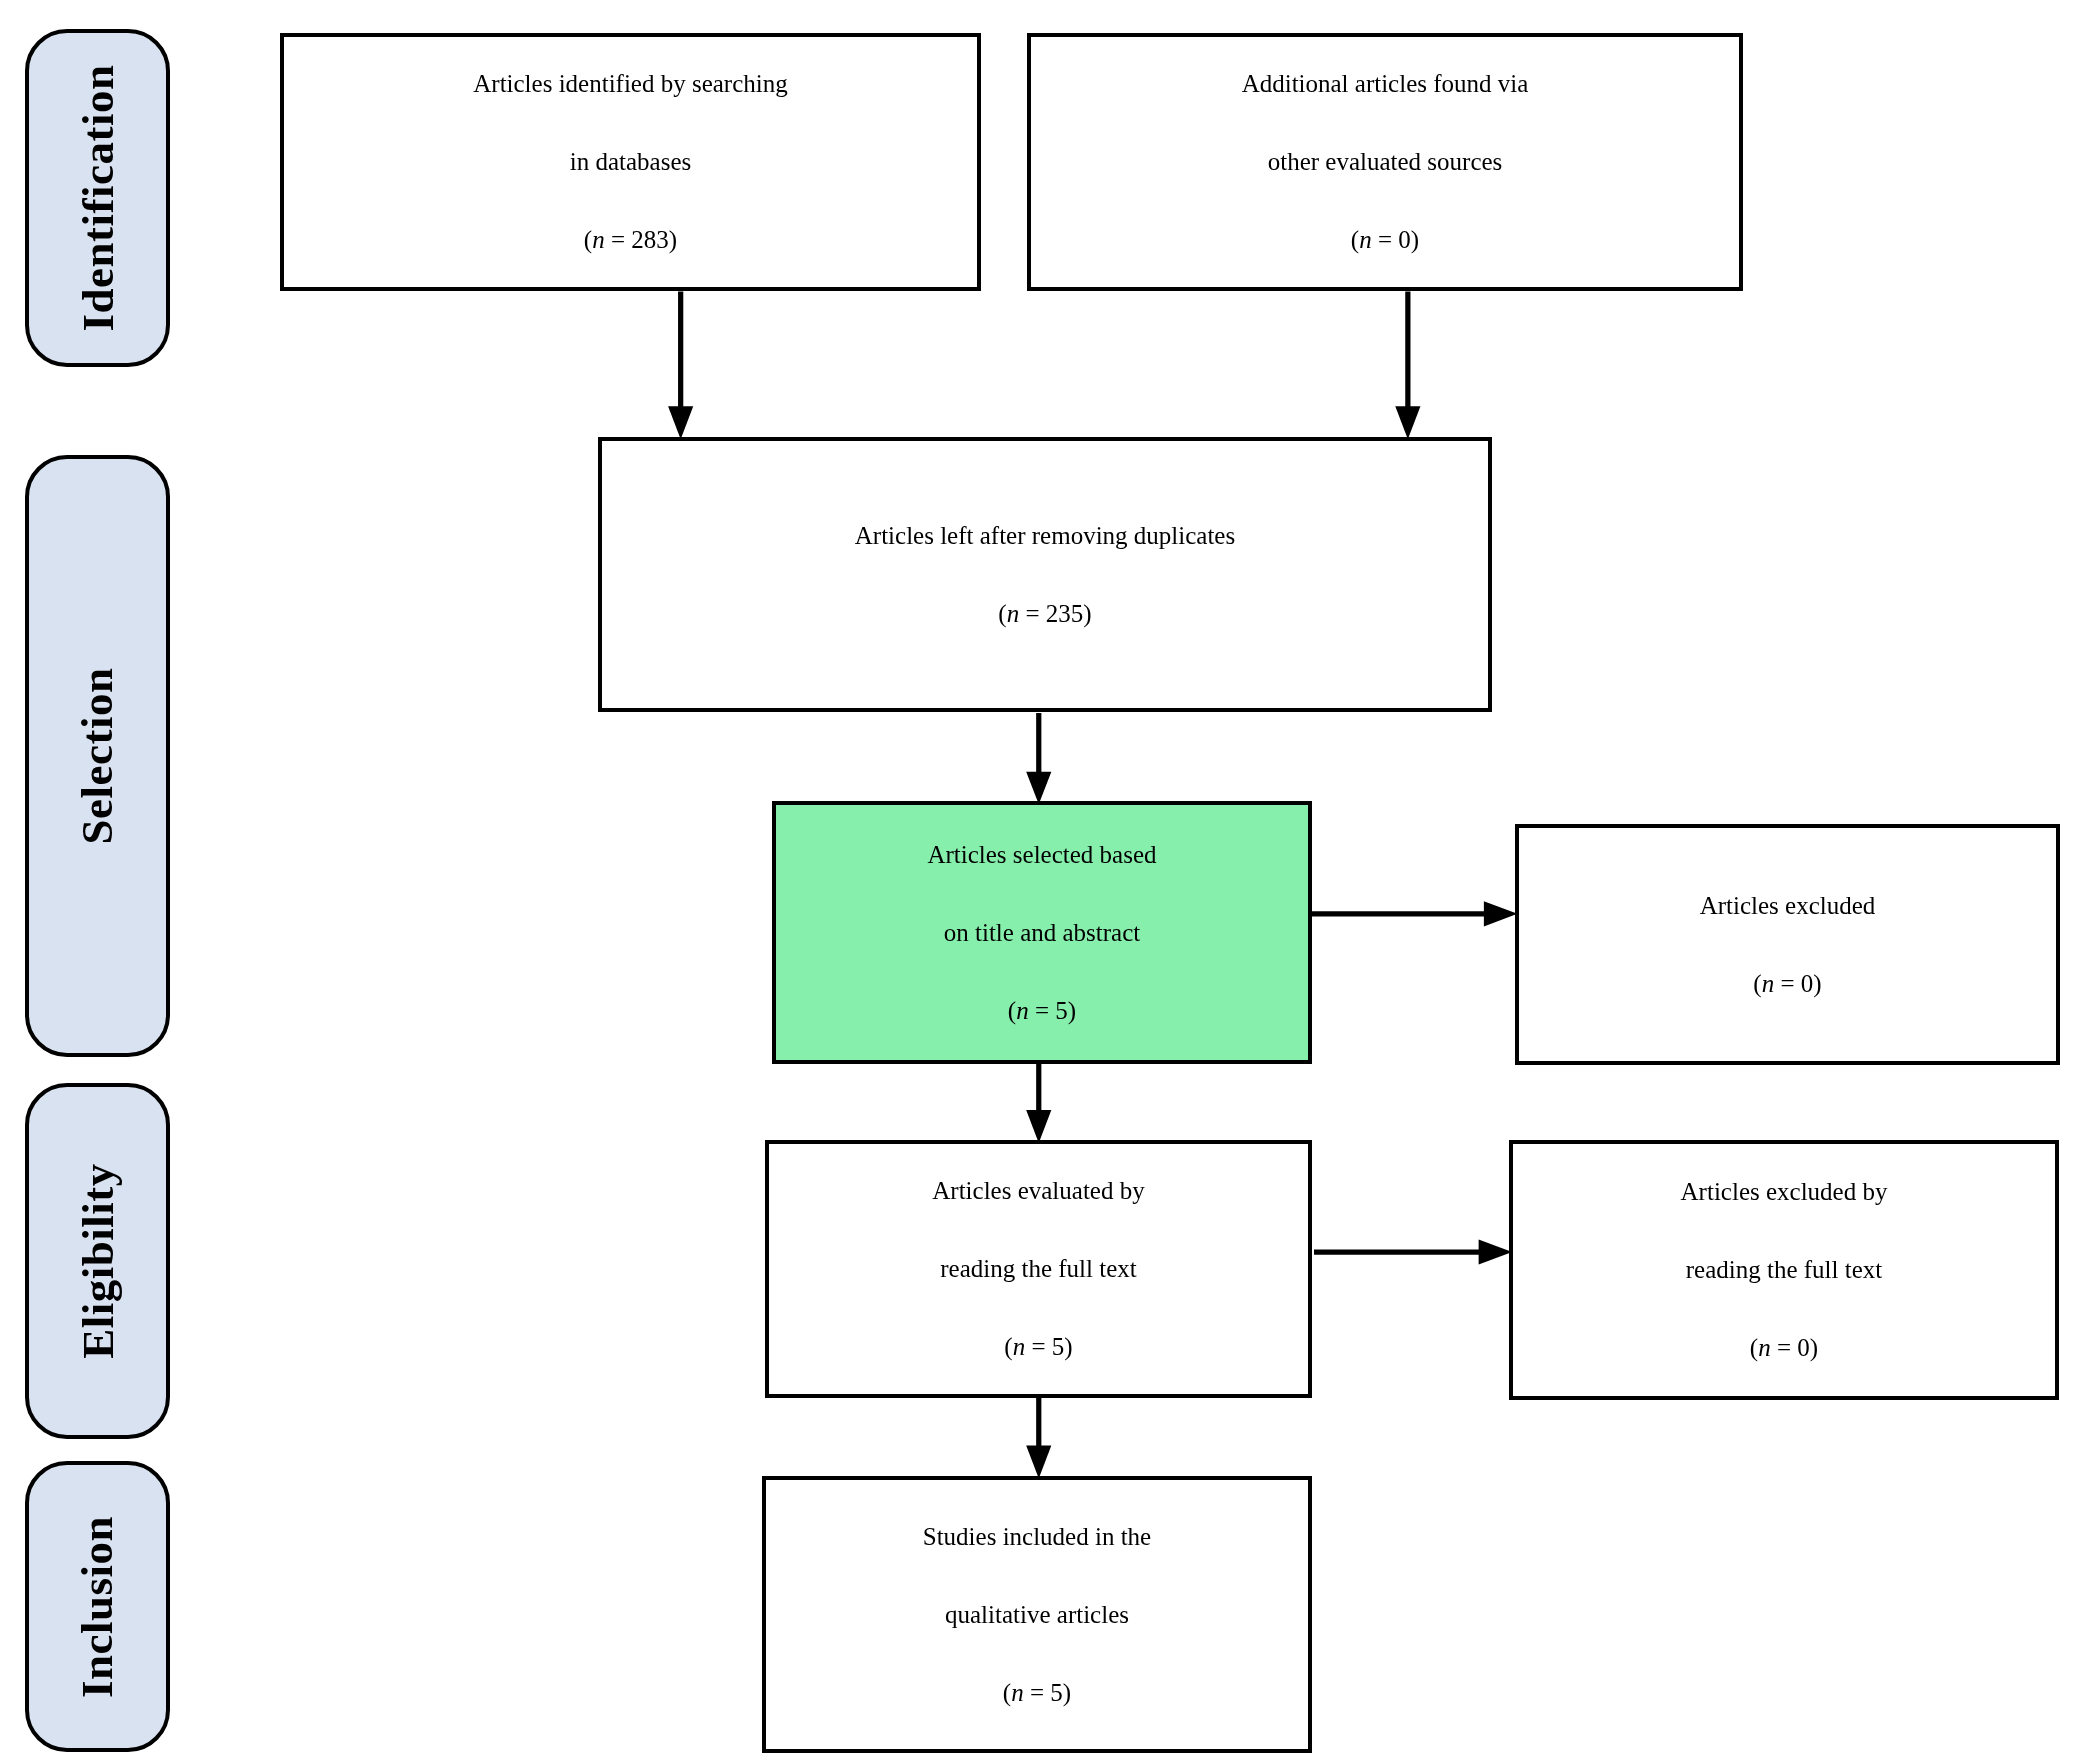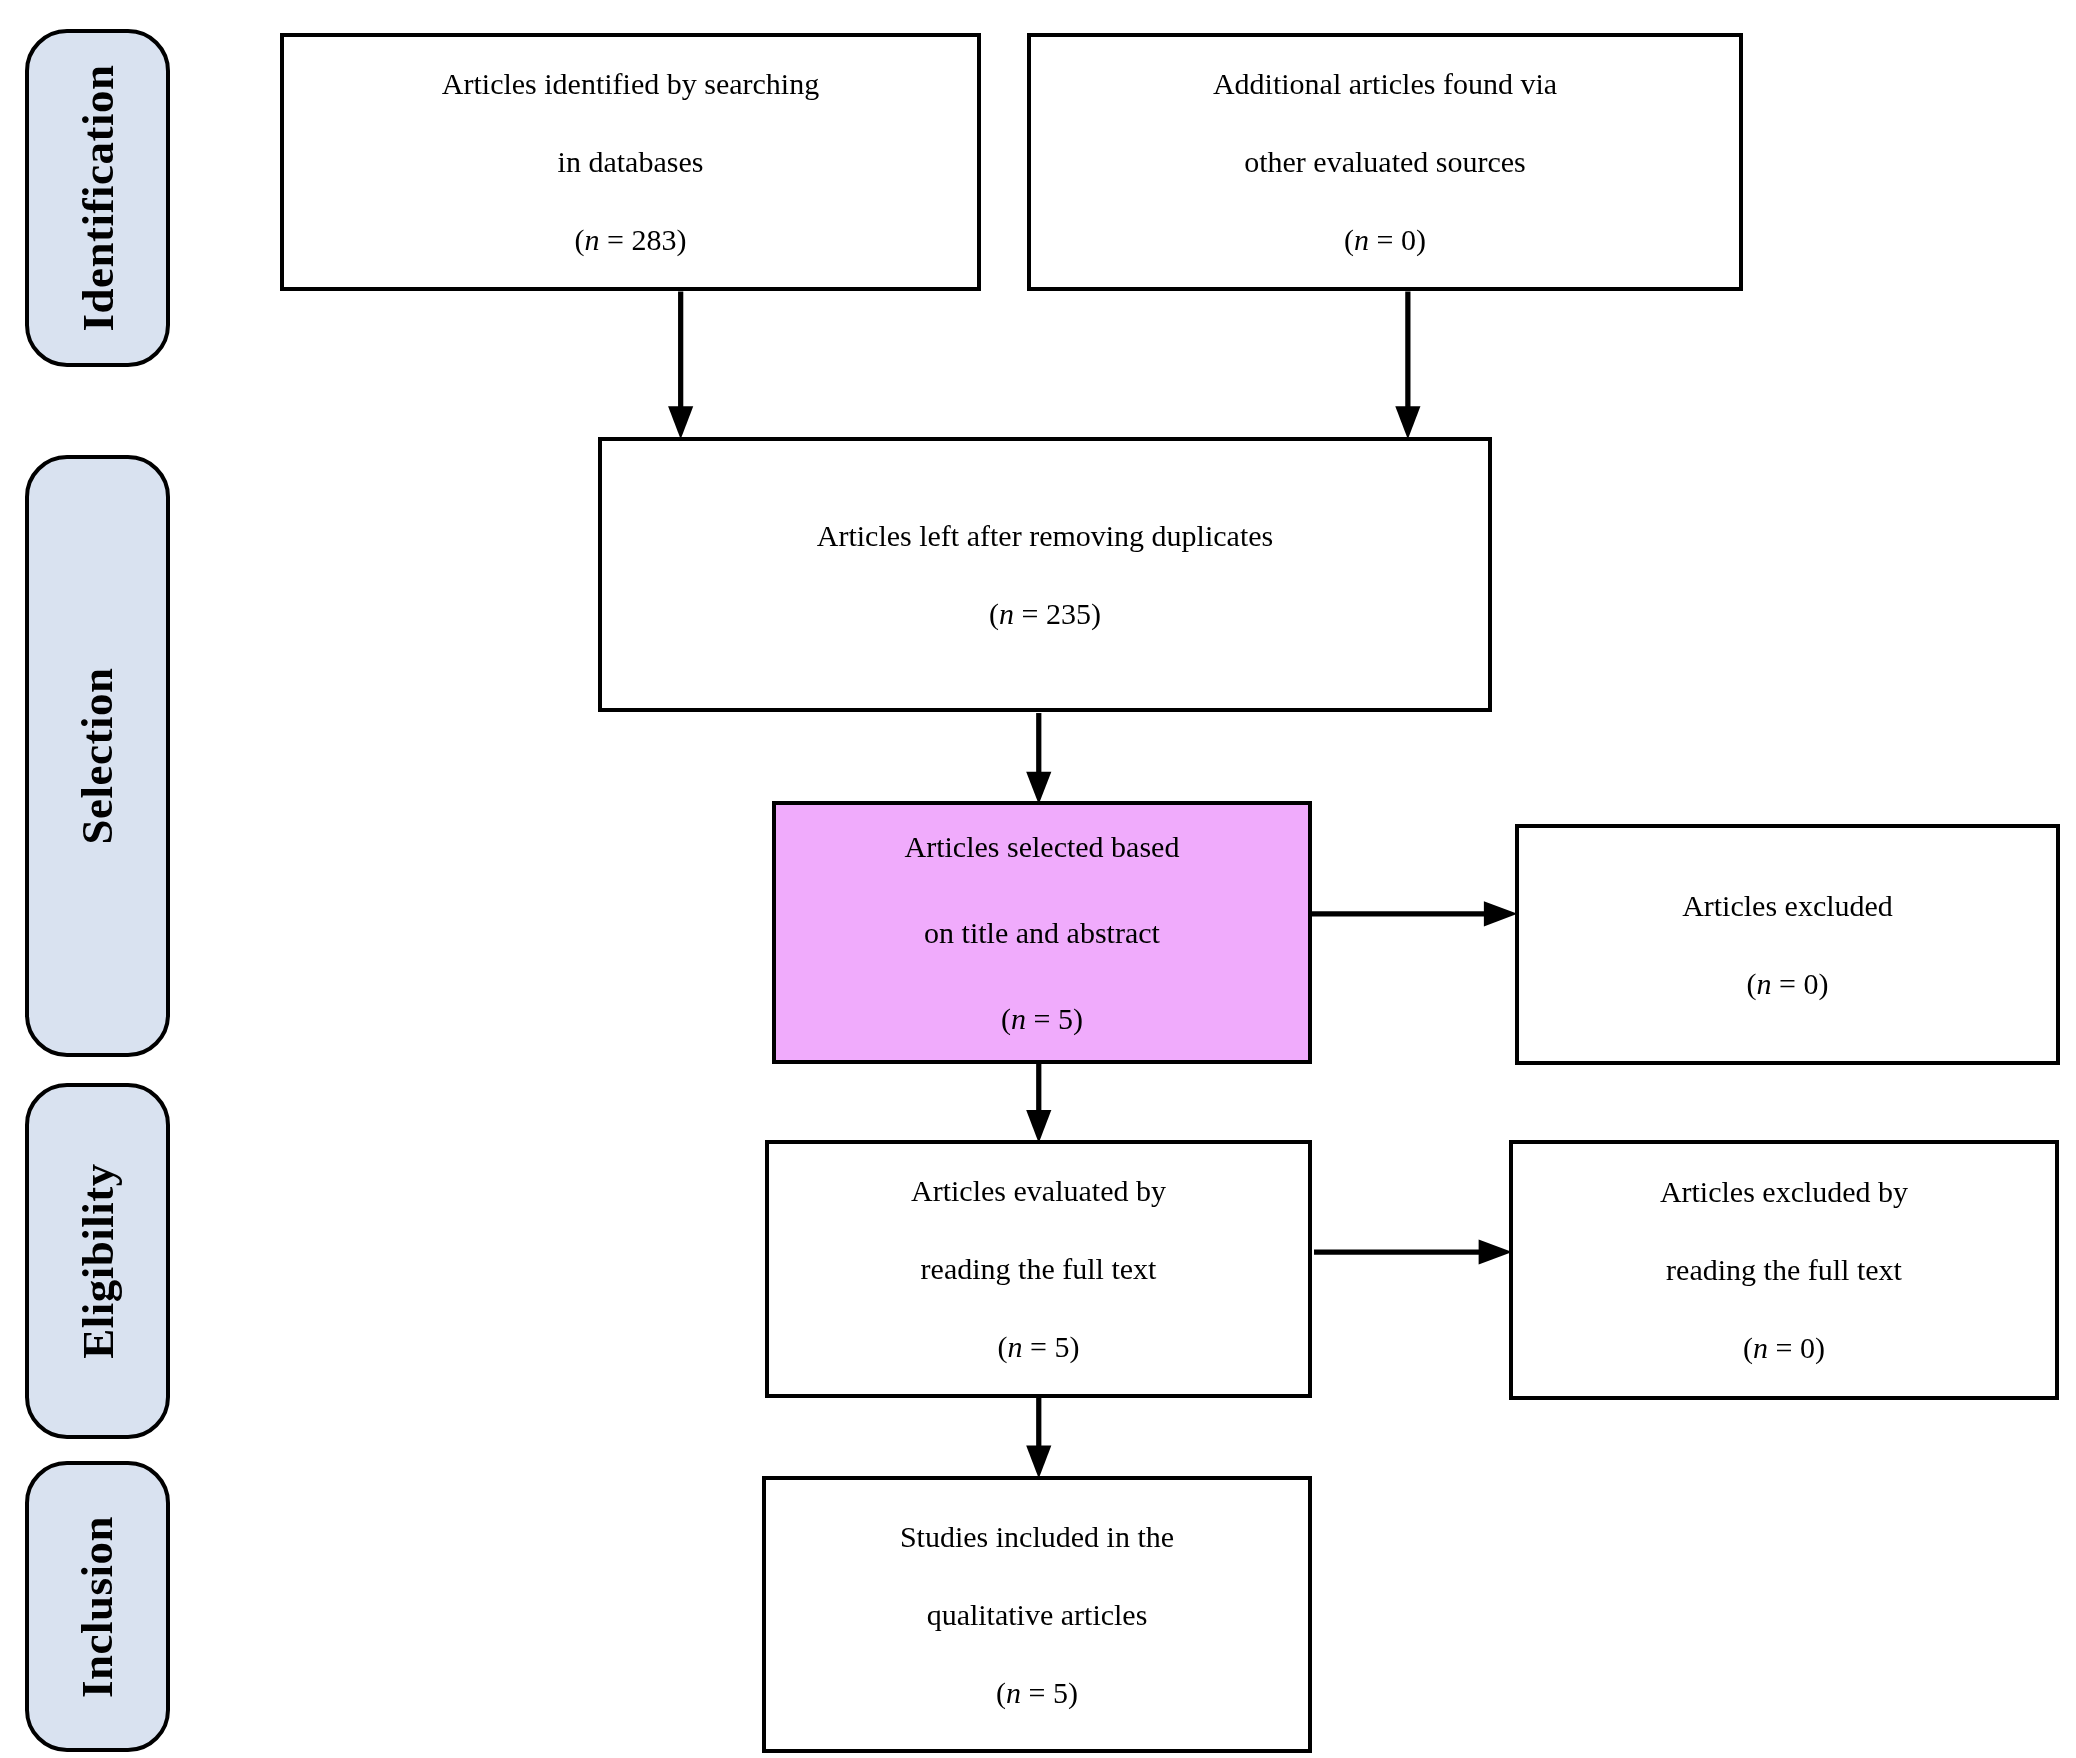--- a/index.html
+++ b/index.html
@@ -46,21 +46,21 @@
   .fbox {
     position: absolute;
     background: #ffffff;
     border: 4.7px solid #000000;
     box-sizing: border-box;
     display: flex;
     flex-direction: column;
     align-items: center;
     justify-content: center;
     text-align: center;
-    font-size: 30px;
+    font-size: 25px;
     line-height: 78px;
   }
   .fbox .bline { display: block; }
   .fbox .bcount i { font-style: italic; }
 
   #box-identified        { left: 280px;  top: 32.5px;   width: 701px; height: 258px; }
   #box-additional        { left: 1027px; top: 32.5px;   width: 716px; height: 258px; }
   #box-duplicates        { left: 598px; top: 437px;  width: 894px; height: 275px; }
   #box-selected          { left: 772px; top: 801px; width: 540px; height: 263px; }
   #box-excluded-title    { left: 1515px; top: 824px; width: 545px; height: 241px; }
@@ -105,21 +105,21 @@
     <span class="bline">Additional articles found via</span>
     <span class="bline">other evaluated sources</span>
     <span class="bline bcount"><span>(</span><i>n</i><span> = 0)</span></span>
   </div>
 
   <div class="fbox" id="box-duplicates" style="background: rgb(255, 255, 255);">
     <span class="bline">Articles left after removing duplicates</span>
     <span class="bline bcount"><span>(</span><i>n</i><span> = 235)</span></span>
   </div>
 
-  <div class="fbox" id="box-selected" style="background: #f0abfc; gap: 8px;">
+  <div class="fbox" id="box-selected" style="background: #86efac;">
     <span class="bline">Articles selected based</span>
     <span class="bline">on title and abstract</span>
     <span class="bline bcount"><span>(</span><i>n</i><span> = 5)</span></span>
   </div>
 
   <div class="fbox" id="box-excluded-title" style="background: rgb(255, 255, 255);">
     <span class="bline">Articles excluded</span>
     <span class="bline bcount"><span>(</span><i>n</i><span> = 0)</span></span>
   </div>
 

